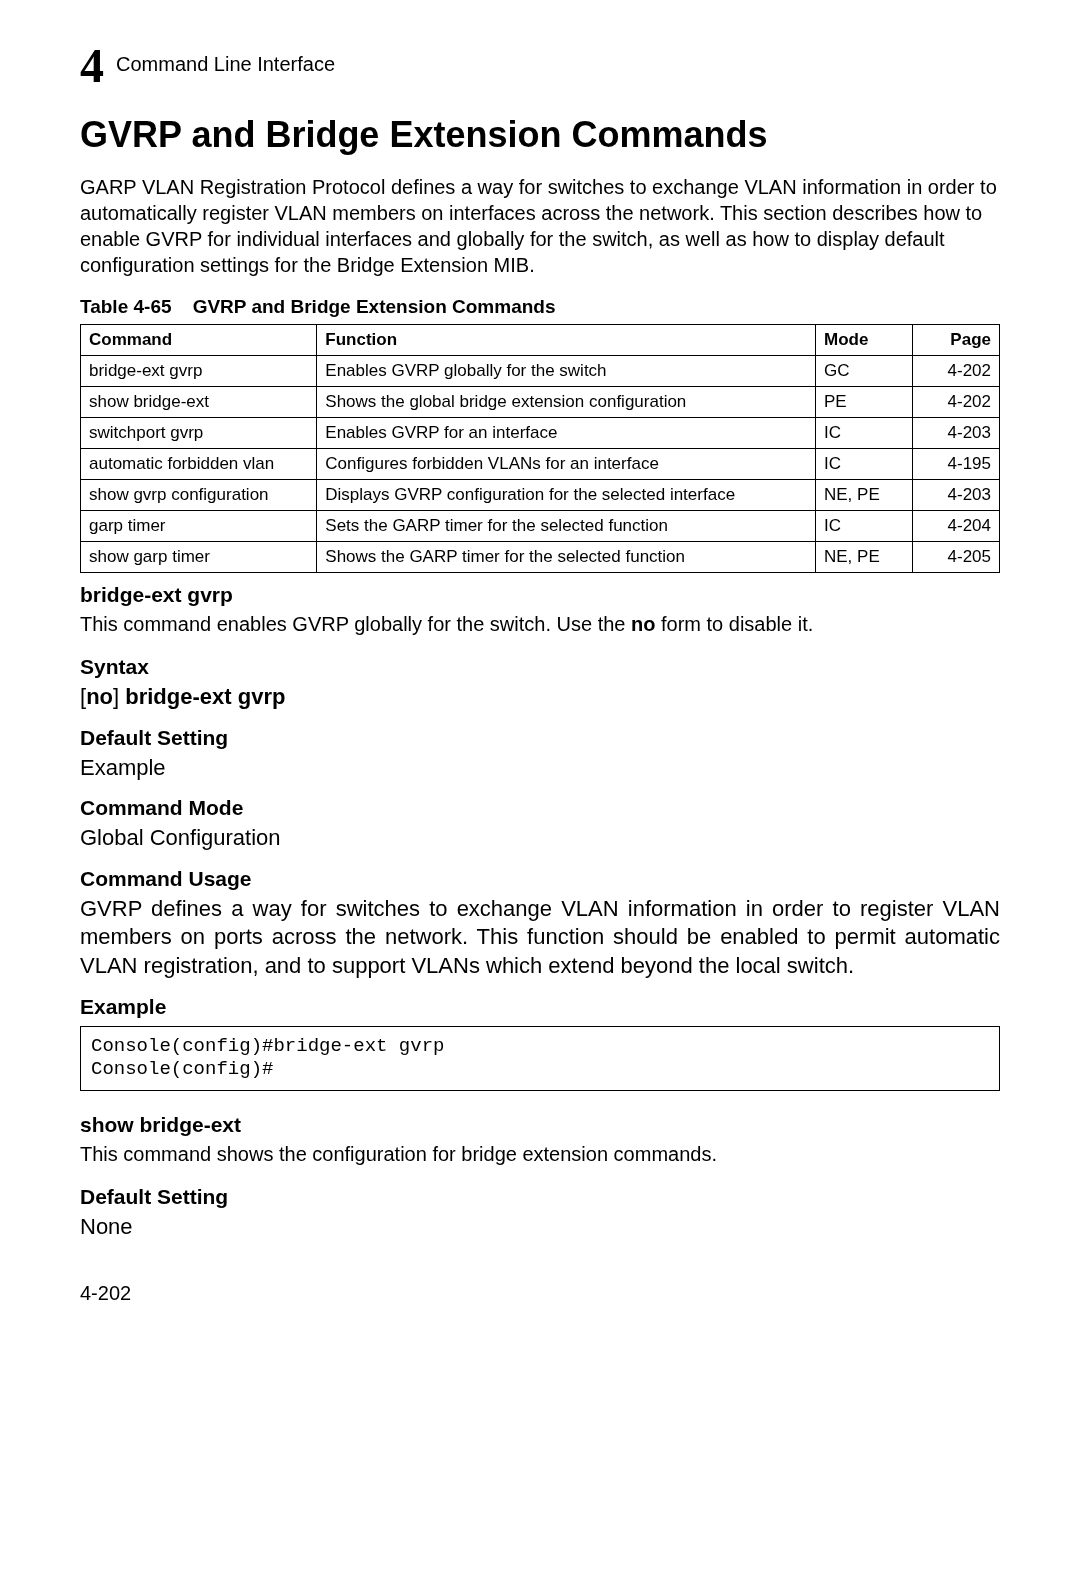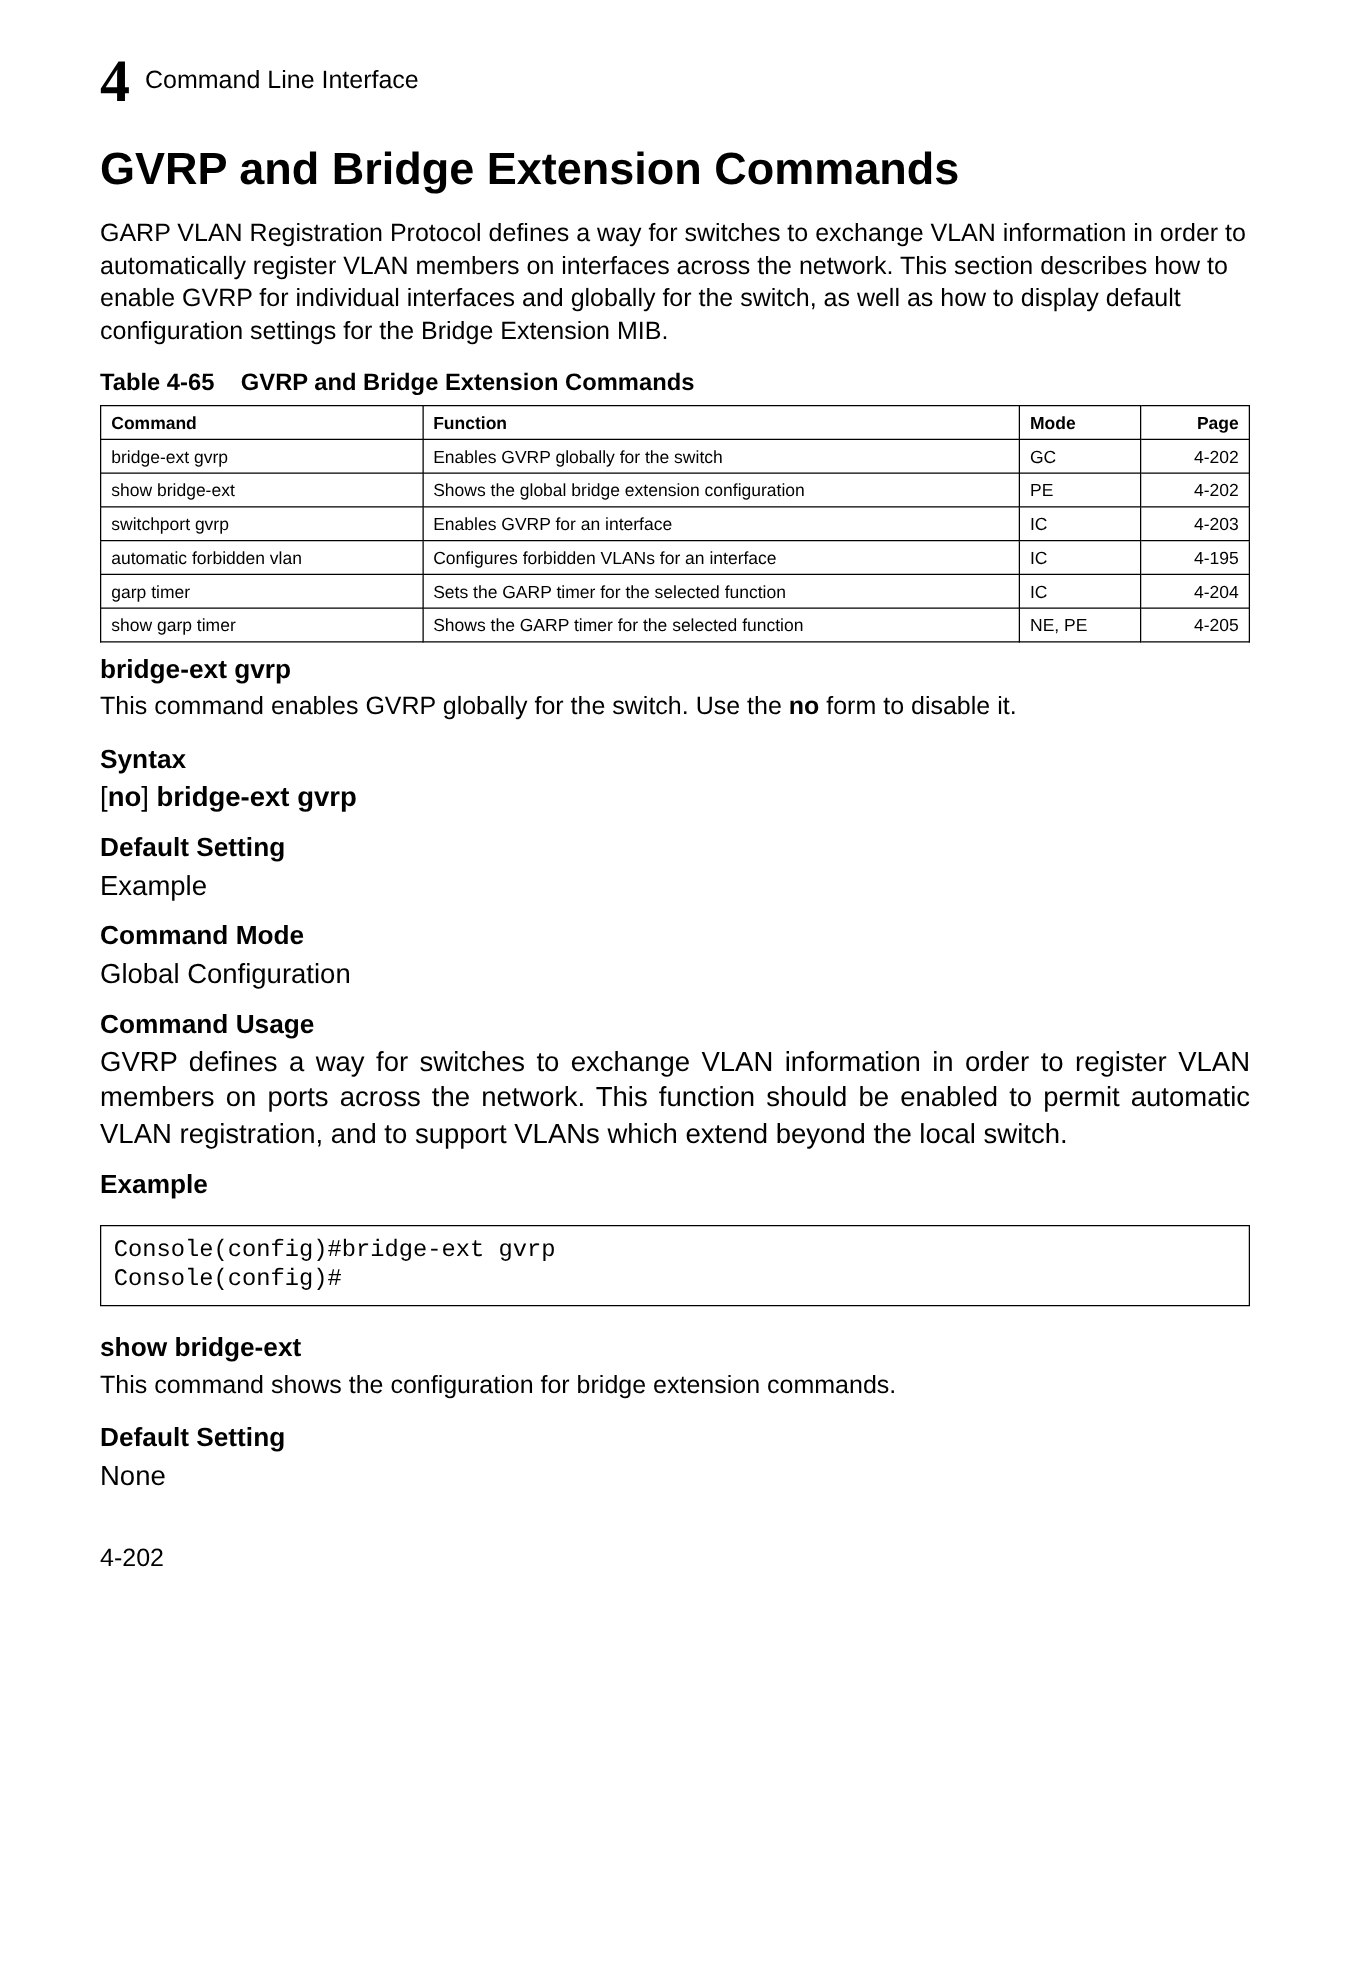--- a/index.html
+++ b/index.html
@@ -46,21 +46,21 @@
   .table-caption {
     text-align: left;
     font-size: 19px;
     margin-bottom: 6px;
   }
   .table-caption .prefix { font-weight: bold; }
   .table-caption .txt { font-weight: bold; }
   table.cmd {
     border-collapse: collapse;
     width: 100%;
-    font-size: 14px;
+    font-size: 17px;
   }
   table.cmd th, table.cmd td {
     border: 1px solid #000;
     padding: 5px 8px;
     text-align: left;
     vertical-align: middle;
   }
   table.cmd th {
     font-weight: bold;
   }
@@ -88,21 +88,21 @@
     font-size: 21px;
     font-weight: bold;
     margin: 0 0 14px 0;
   }
   .syntax-line .nb { font-weight: normal; }
   pre.example {
     border: 1px solid #000;
     font-family: "Courier New", monospace;
     font-size: 19px;
     padding: 8px 10px;
-    margin: 20px 0 22px 0;
+    margin: 7px 0 22px 0;
     white-space: pre;
     line-height: 1.25;
   }
   .footer {
     font-size: 20px;
     margin-top: 40px;
   }
   .bold { font-weight: bold; }
 </style>
 </head>
@@ -153,20 +153,26 @@
         <td class="mode-col">IC</td>
         <td class="page-col">4-203</td>
       </tr>
       <tr>
         <td>automatic forbidden vlan</td>
         <td>Configures forbidden VLANs for an interface</td>
         <td class="mode-col">IC</td>
         <td class="page-col">4-195</td>
       </tr>
       <tr>
+        <td>show gvrp configuration</td>
+        <td>Displays GVRP configuration for the selected interface</td>
+        <td class="mode-col">NE, PE</td>
+        <td class="page-col">4-203</td>
+      </tr>
+      <tr>
         <td>garp timer</td>
         <td>Sets the GARP timer for the selected function</td>
         <td class="mode-col">IC</td>
         <td class="page-col">4-204</td>
       </tr>
       <tr>
         <td>show garp timer</td>
         <td>Shows the GARP timer for the selected function</td>
         <td class="mode-col">NE, PE</td>
         <td class="page-col">4-205</td>

